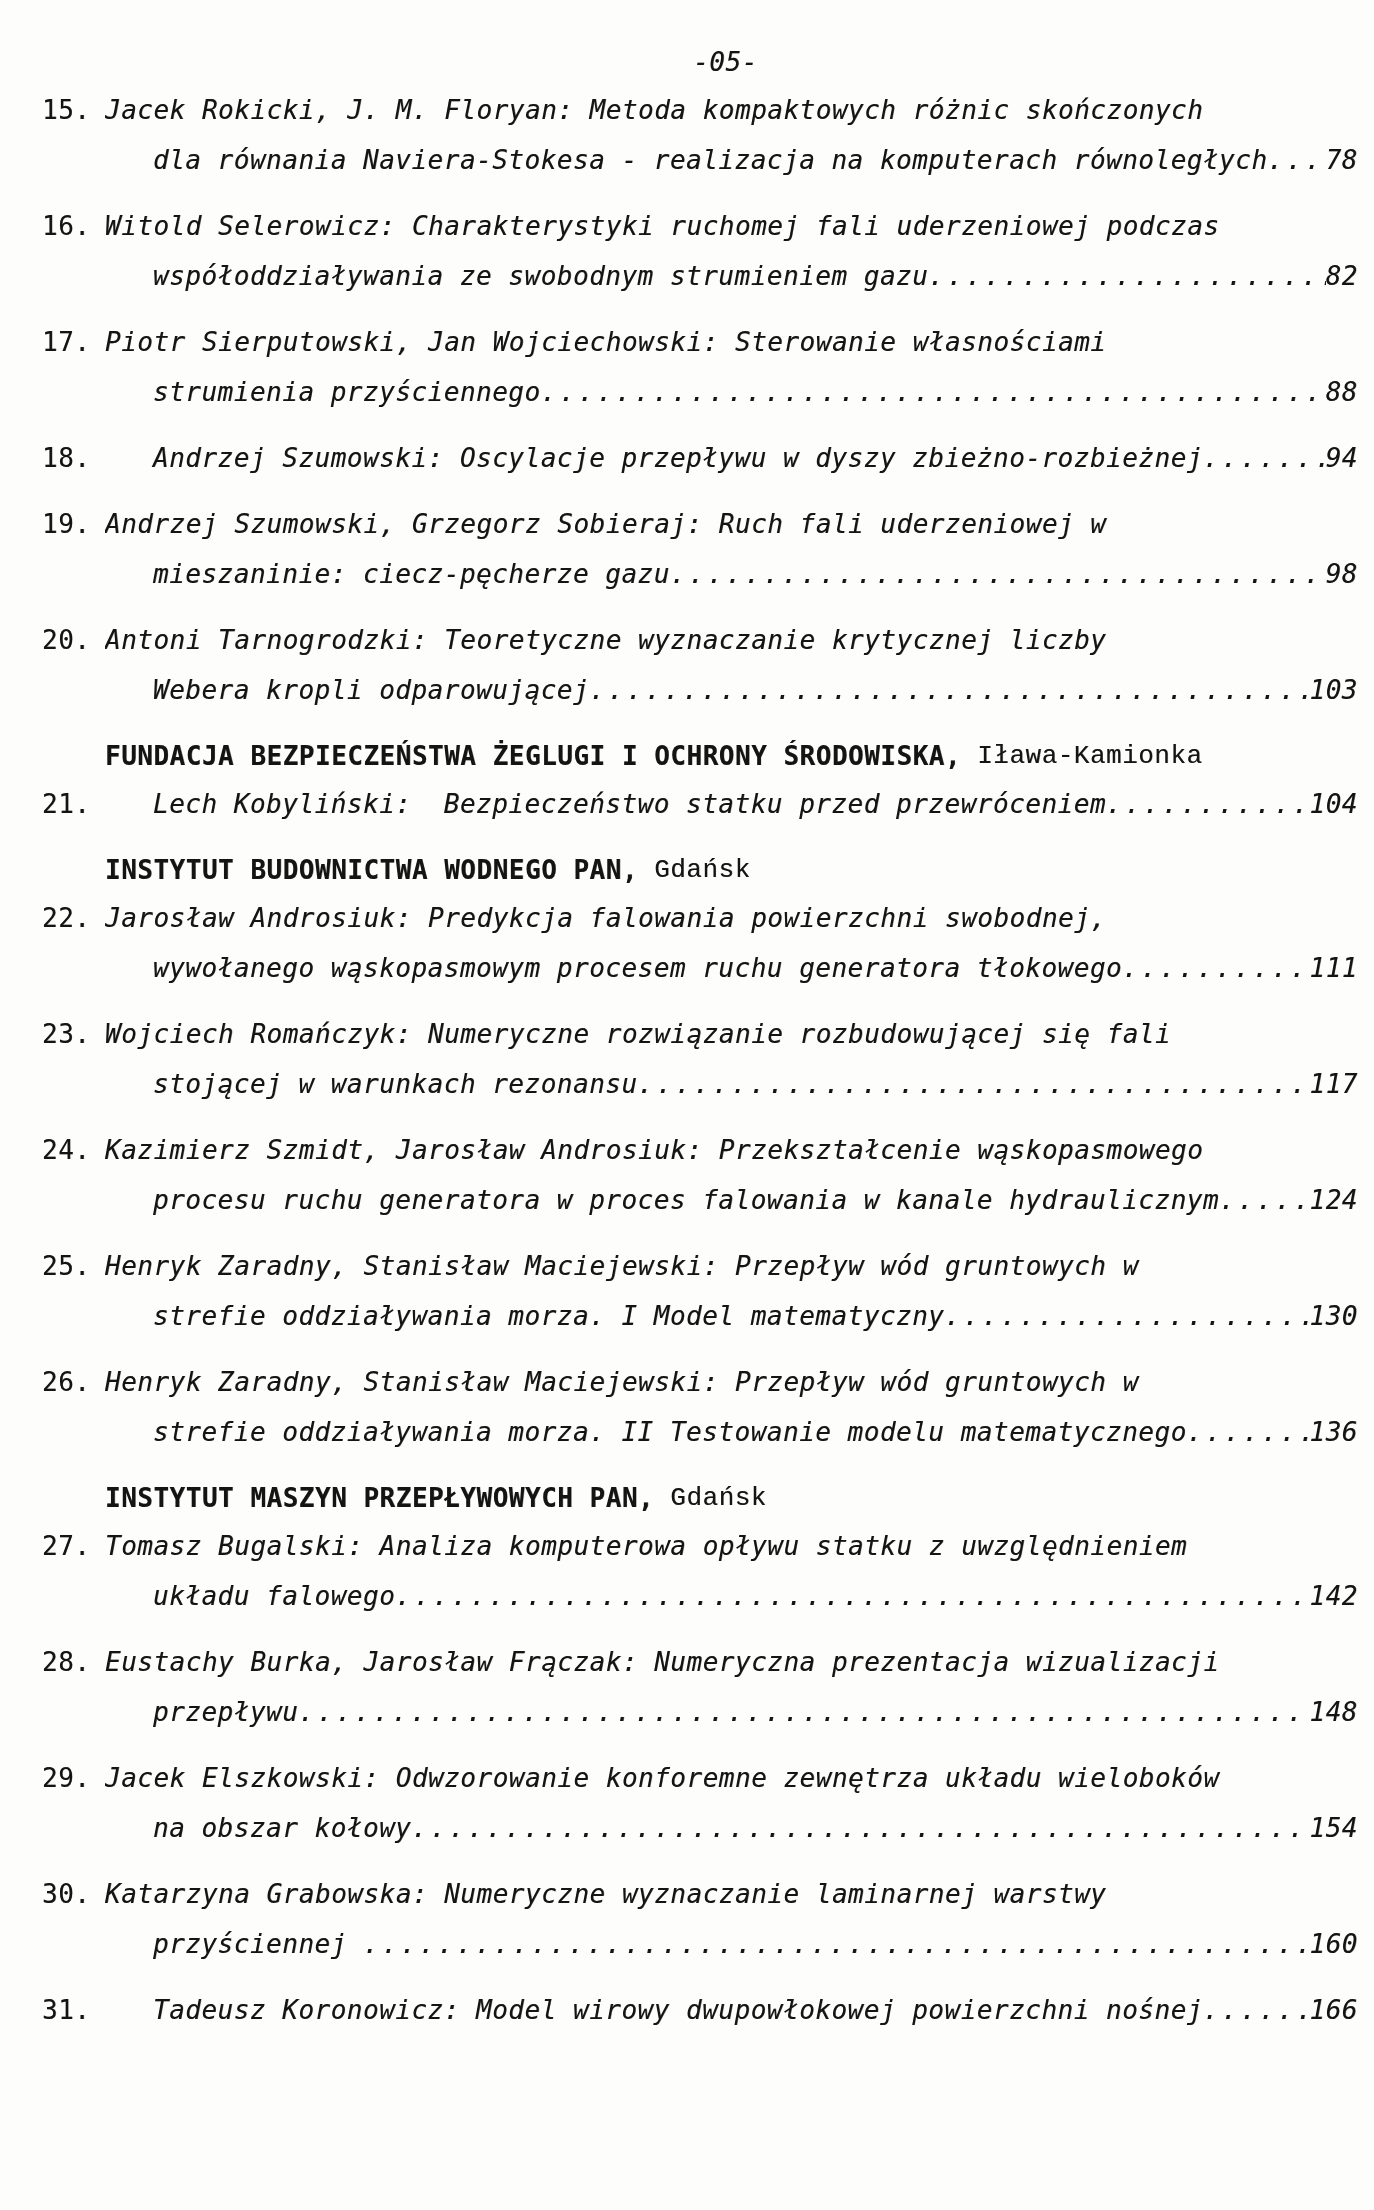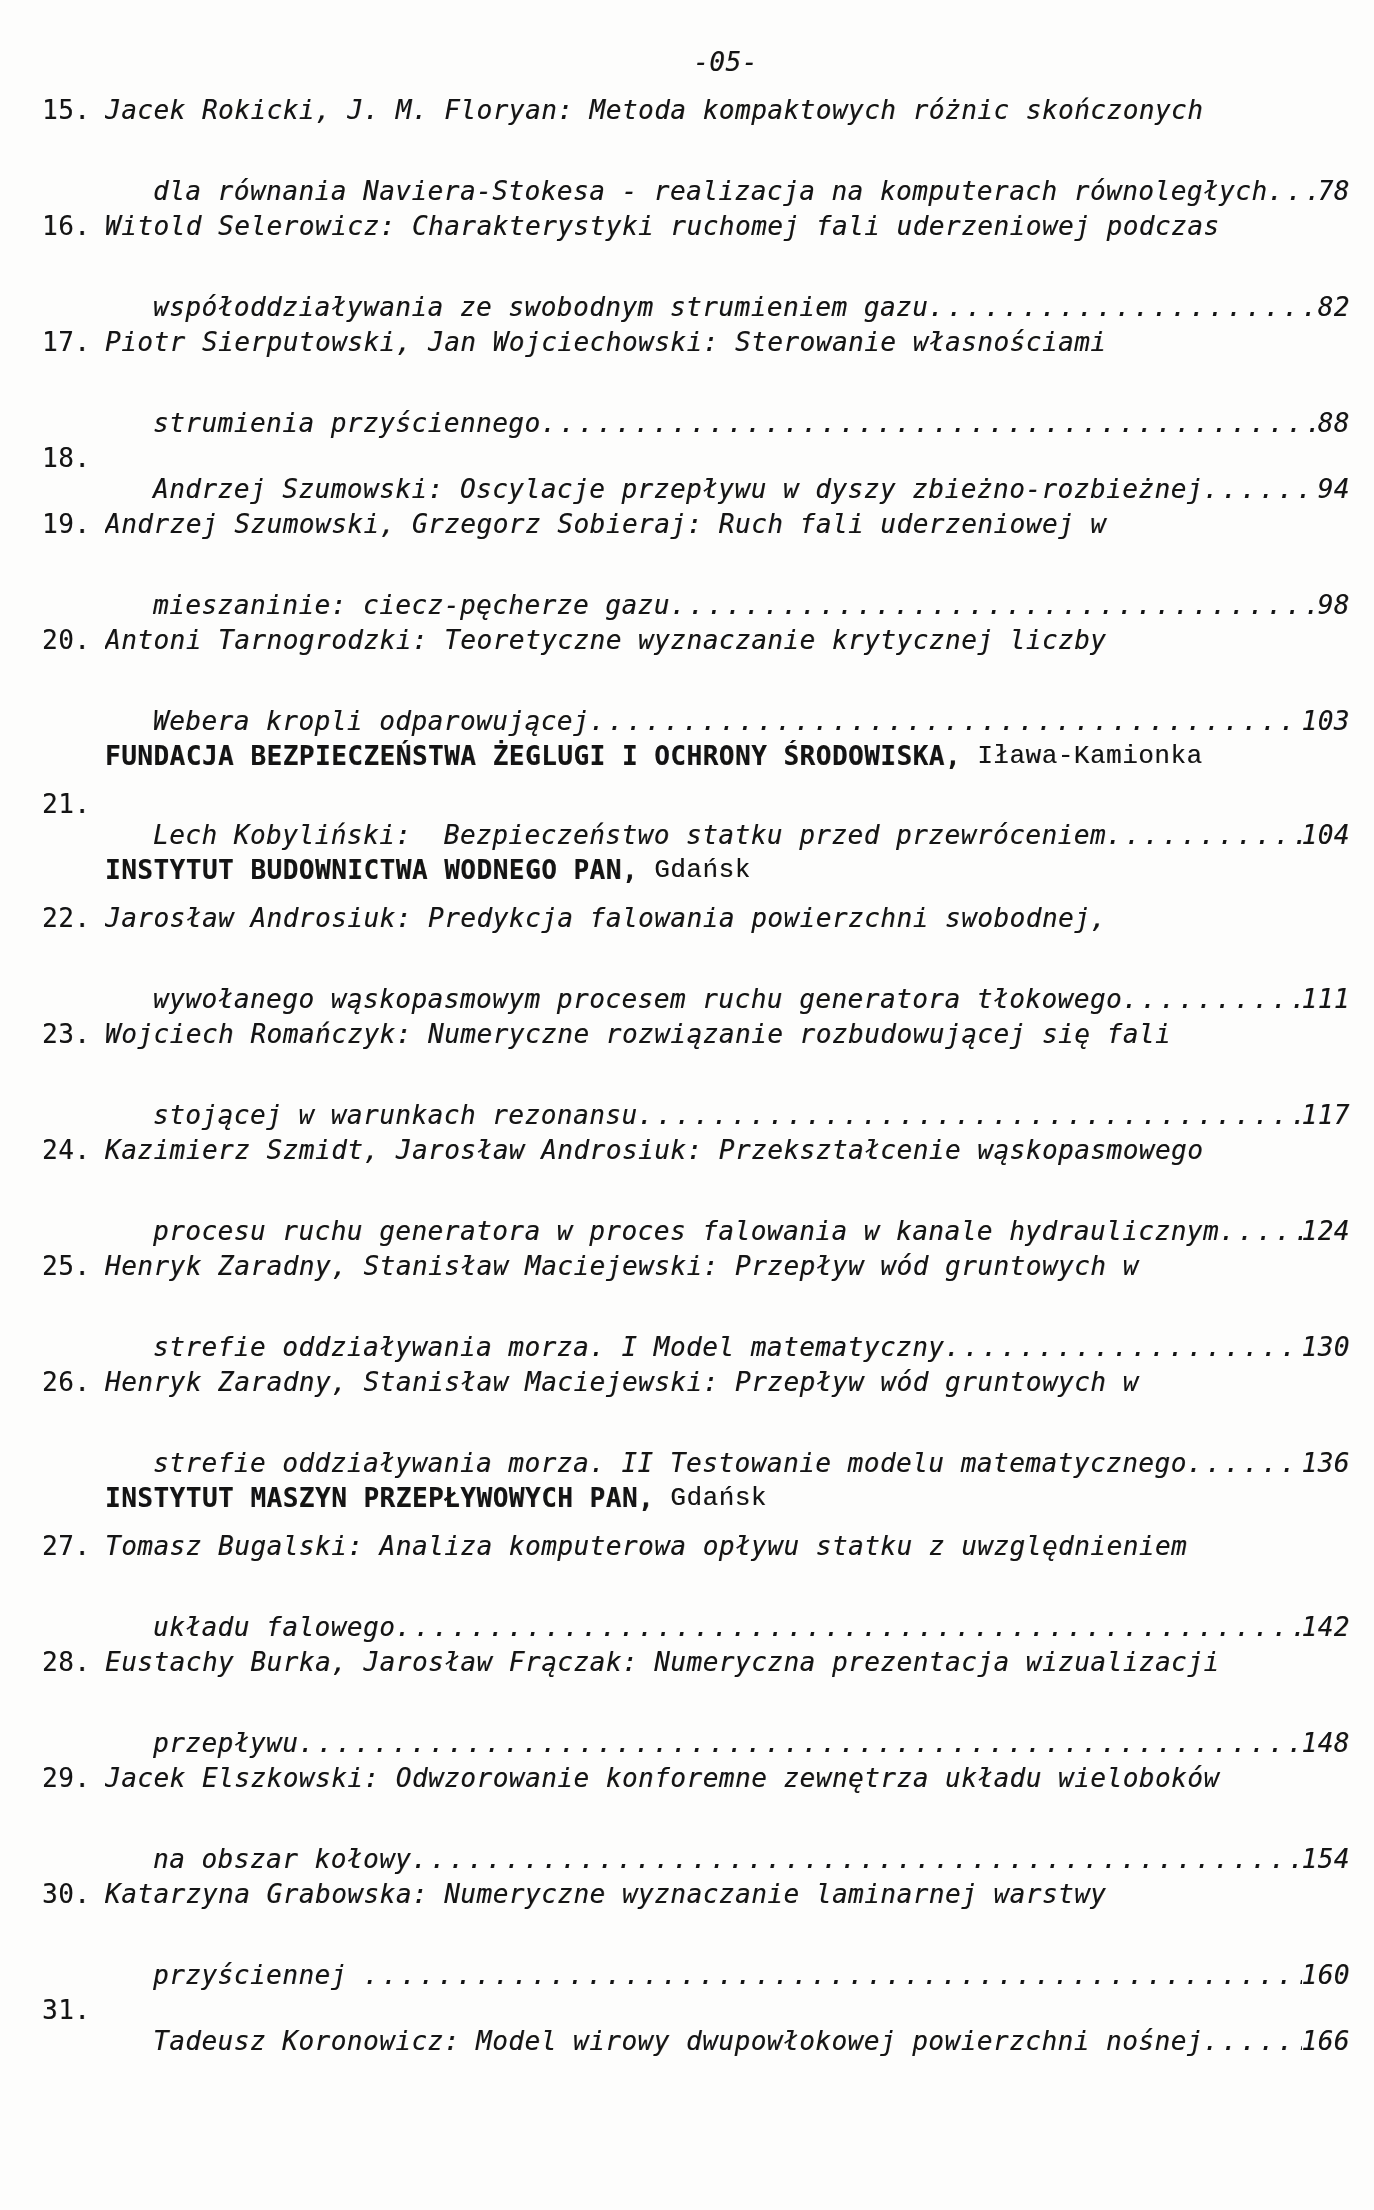--- a/index.html
+++ b/index.html
@@ -15,29 +15,29 @@
   }
   .page{padding-top:46px;}
   .line{height:32px;line-height:32px;margin-bottom:18px;}
   .block{margin-bottom:16px;}
   .page-header{
     margin-left:105px;
     margin-right:28px;
     text-align:center;
     font-style:italic;
   }
-  .toc{padding-left:42px;padding-right:24px;}
+  .toc{padding-left:42px;padding-right:16px;}
   .entry{display:flex;}
   .entry .num{width:63px;flex:none;white-space:pre;}
   .entry .body{flex:1;min-width:0;font-style:italic;}
   .text{white-space:pre;overflow:hidden;}
   .leader{display:flex;align-items:baseline;}
   .leader .ltext{white-space:pre;flex:none;margin-left:48px;}
   .leader .dots{flex:1;overflow:hidden;white-space:nowrap;letter-spacing:3px;}
-  .leader .pg{flex:none;white-space:pre;margin-top:31px;}
+  .leader .pg{flex:none;white-space:pre;}
   .heading{padding-left:63px;display:flex;}
   .heading .org{font-weight:bold;white-space:pre;}
   .heading .place{white-space:pre;font-family:Liberation Mono, monospace;}
 </style>
 </head>
 <body>
 
 <div class="page">
   <div class="page-header line block">-05-</div>
   <div id="toc" class="toc">

